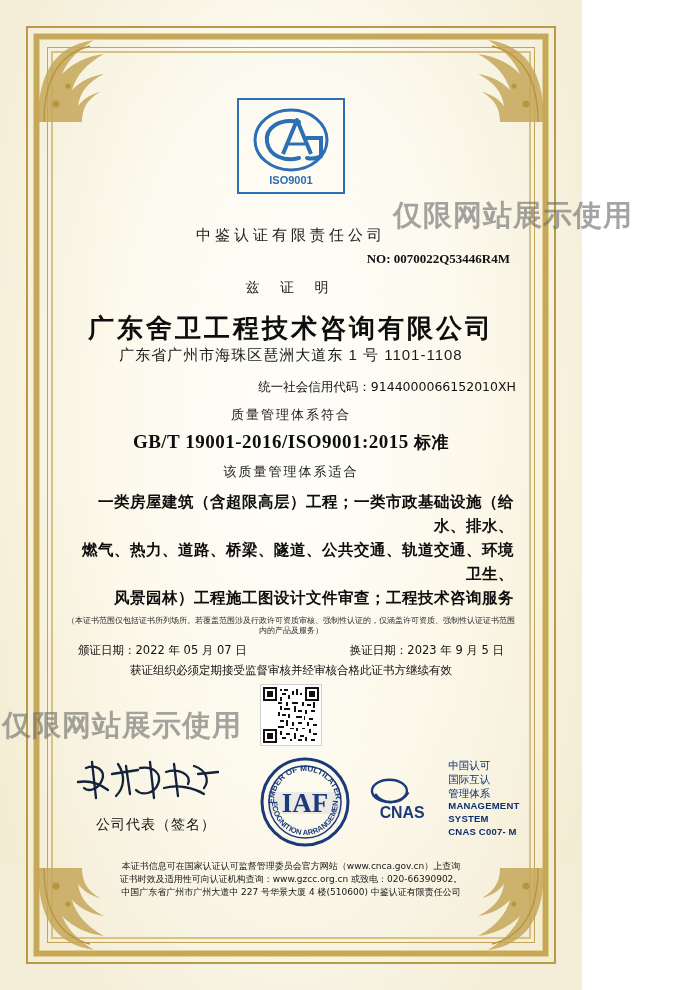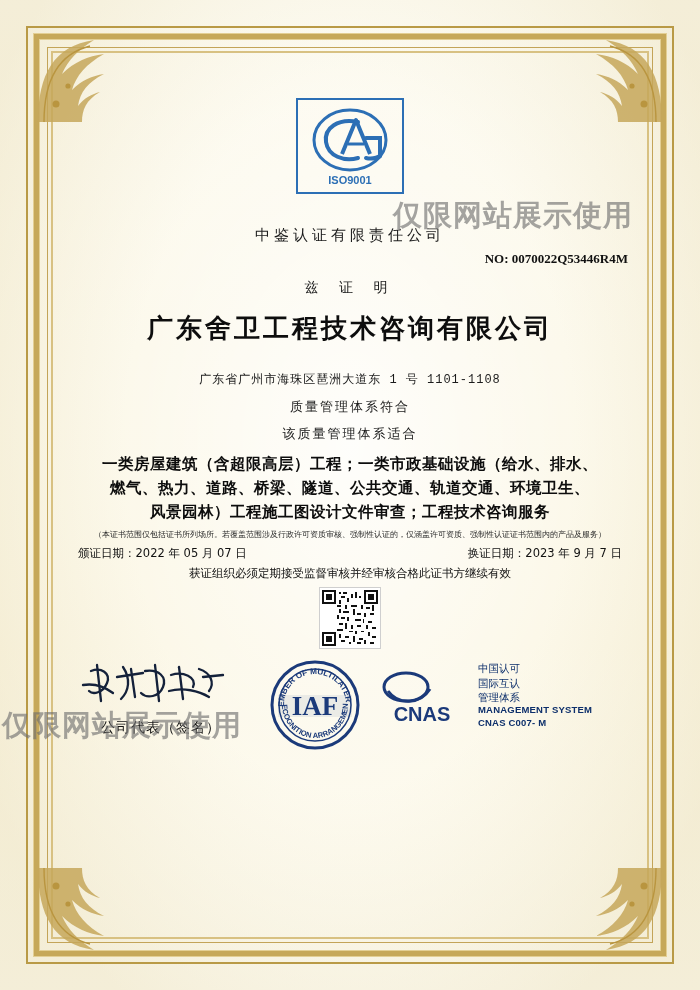--- a/index.html
+++ b/index.html
@@ -4,21 +4,21 @@
 <style>
   html,body{margin:0;padding:0;}
   body{
     width:700px;height:990px;
     background:#ffffff;
     font-family:"Liberation Sans", sans-serif;
     overflow:hidden;
   }
   .cert{
     position:relative;
-    width:700px;height:990px;
+    width:582px;height:990px;
     background:
       linear-gradient(180deg,#fdfbf0 0%,#fbf7e6 35%,#fbf6e2 65%,#fdfbf0 100%);
     box-sizing:border-box;
   }
   
   .paper-tint{
     position:absolute;inset:0;
     background:
       radial-gradient(ellipse at 50% 45%, rgba(255,255,255,0.85) 0%, rgba(255,255,255,0.25) 45%, rgba(233,222,186,0.45) 85%);
     pointer-events:none;
@@ -86,23 +86,23 @@
     font-family:"DejaVu Sans", sans-serif;
     font-size:14px;letter-spacing:8px;color:#1b1b1b;
   }
   .company{
     margin-top:14px;
     font-family:"DejaVu Sans", sans-serif;
     font-weight:bold;
     font-size:26px;letter-spacing:3px;color:#0d0d0d;
   }
   .address{
-    margin-top:25px;
-    font-family:Liberation Mono, monospace;
-    font-size:12px;letter-spacing:1px;color:#1b1b1b;
+    margin-top:0;
+    font-family:Liberation Sans, sans-serif;
+    font-size:15px;letter-spacing:1px;color:#1b1b1b;
   }
   .credit-code{
     margin-top:14px;
     font-family:"DejaVu Sans", sans-serif;
     font-size:12.5px;color:#111;
     text-align:right;
     padding-right:6px;
   }
   .conform{
     margin-top:10px;
@@ -122,20 +122,21 @@
     font-family:"DejaVu Sans", sans-serif;
     font-size:13px;letter-spacing:2px;color:#1b1b1b;
   }
   .scope{
     margin-top:9px;
     font-family:"DejaVu Sans", sans-serif;
     font-weight:bold;
     font-size:15.5px;line-height:1.55;color:#0d0d0d;
     letter-spacing:0.5px;
     padding:0 8px;
+    text-align:right;
   }
   .disclaimer{
     margin-top:6px;
     font-family:"DejaVu Sans", sans-serif;
     font-size:8px;color:#2a2a2a;
     line-height:1.3;
     padding:0 6px;
   }
   .dates{
     margin-top:6px;
@@ -265,40 +266,45 @@
       <span>NO:</span>
       <span>0070022Q53446R4M</span>
     </div>
 
     <div class="hereby">兹 证 明</div>
 
     <div class="company">广东舍卫工程技术咨询有限公司</div>
 
     <div class="address">广东省广州市海珠区琶洲大道东 1 号 1101-1108</div>
 
+    <div class="credit-code">统一社会信用代码：9144000066152010XH</div>
 
     <div class="conform">质量管理体系符合</div>
 
+    <div class="standard">
+      <span>GB/T 19001-2016/ISO9001:2015</span>
+      <span class="cn">标准</span>
+    </div>
 
     <div class="scope-lead">该质量管理体系适合</div>
 
     <div class="scope">
       <div>一类房屋建筑（含超限高层）工程；一类市政基础设施（给水、排水、</div>
       <div>燃气、热力、道路、桥梁、隧道、公共交通、轨道交通、环境卫生、</div>
       <div>风景园林）工程施工图设计文件审查；工程技术咨询服务</div>
     </div>
 
     <div class="disclaimer">（本证书范围仅包括证书所列场所。若覆盖范围涉及行政许可资质审核、强制性认证的，仅涵盖许可资质、强制性认证证书范围内的产品及服务）</div>
 
     <div class="dates">
       <div>
         <span>颁证日期：</span><span>2022 年 05 月 07 日</span>
       </div>
       <div>
-        <span>换证日期：</span><span>2023 年 9 月 7 日</span>
+        <span>换证日期：</span><span>2023 年 9 月 5 日</span>
       </div>
     </div>
 
     <div class="surveillance">获证组织必须定期接受监督审核并经审核合格此证书方继续有效</div>
 
     <div class="qr-wrap">
       <svg class="qr" viewBox="0 0 29 29" shape-rendering="crispEdges">
         <rect width="29" height="29" fill="#ffffff"></rect>
         <g fill="#111111">
           <rect x="0" y="0" width="7" height="1"></rect>
@@ -416,18 +422,23 @@
         <div class="cnas-text">
           <div>中国认可</div>
           <div>国际互认</div>
           <div>管理体系</div>
           <div class="en">MANAGEMENT SYSTEM</div>
           <div class="en">CNAS C007- M</div>
         </div>
       </div>
     </div>
 
+    <div class="footer">
+      <div>本证书信息可在国家认证认可监督管理委员会官方网站（www.cnca.gov.cn）上查询</div>
+      <div>证书时效及适用性可向认证机构查询：www.gzcc.org.cn 或致电：020-66390902。</div>
+      <div>中国广东省广州市广州大道中 227 号华景大厦 4 楼(510600) 中鉴认证有限责任公司</div>
+    </div>
 
   </div>
 
   <div class="wm wm1">仅限网站展示使用</div>
   <div class="wm wm2">仅限网站展示使用</div>
 </div>
 
 </body></html>

